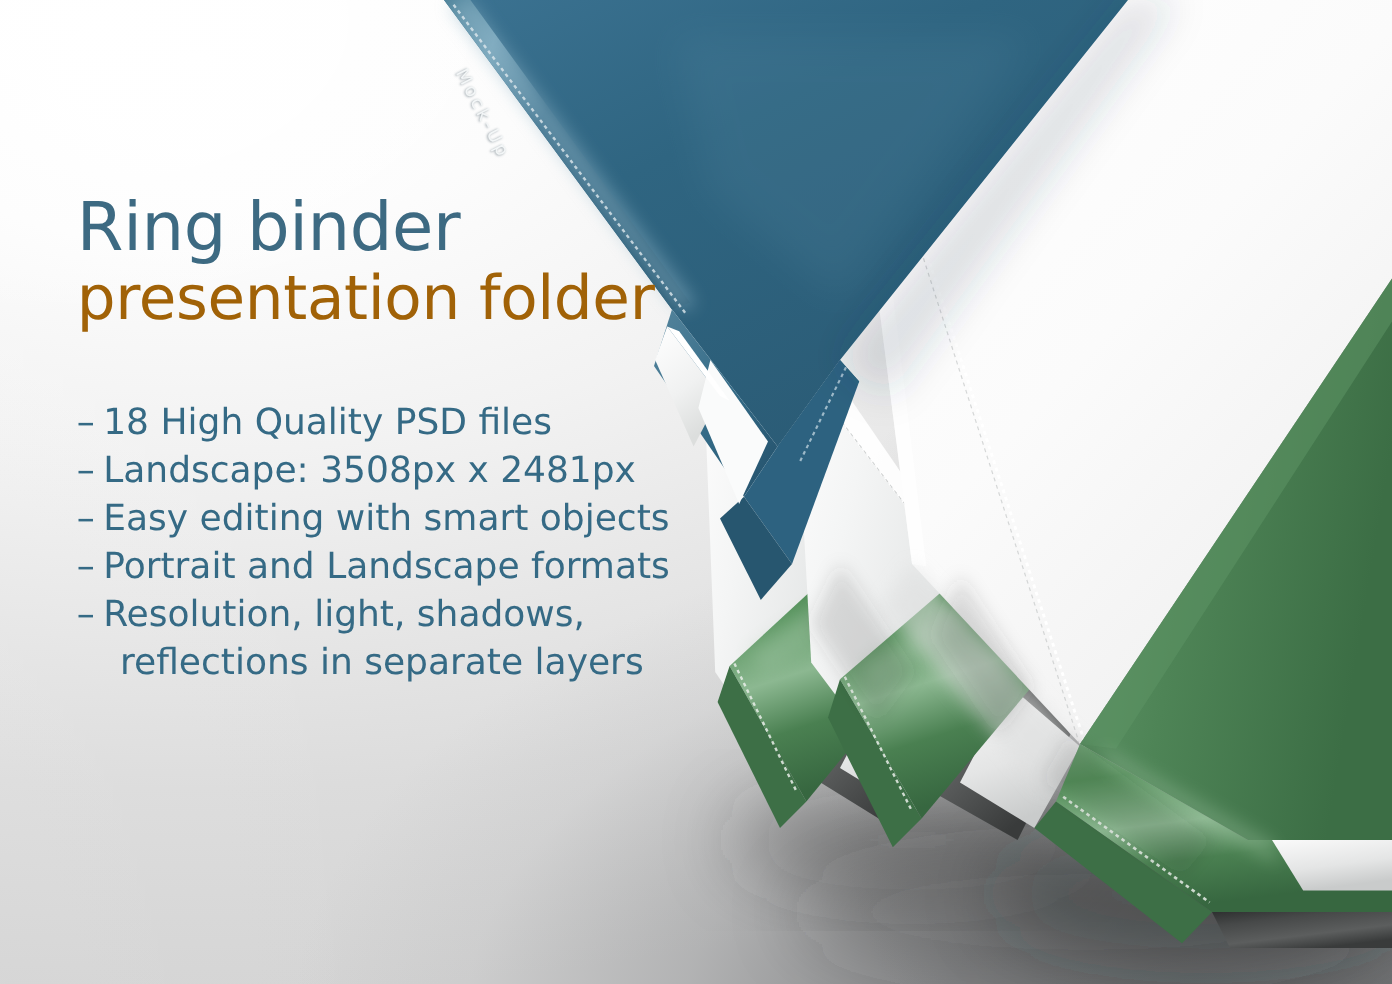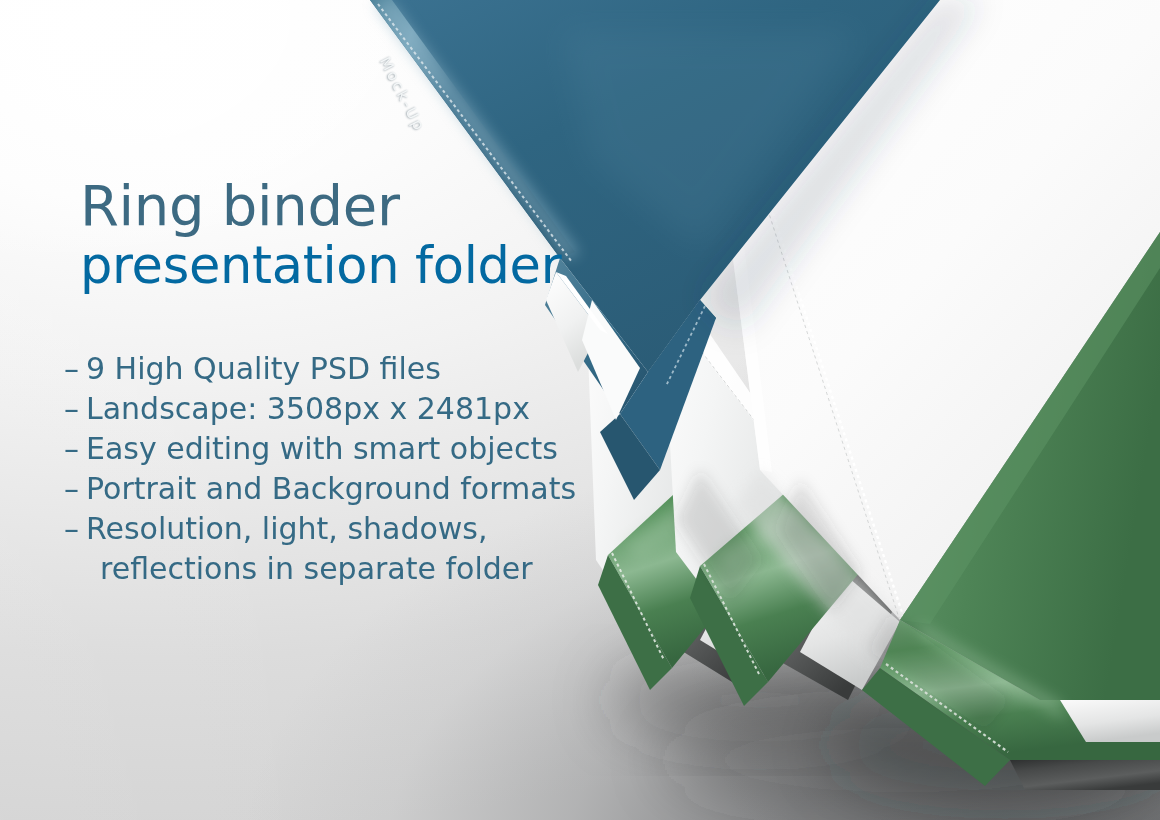--- a/index.html
+++ b/index.html
@@ -53,34 +53,34 @@
   
   .copy {
     position: absolute;
     left: 64px;
     top: 160px;
     width: 520px;
     color: #3a6a83;
     -webkit-font-smoothing: antialiased;
   }
   .title {
-    margin: 16px;
+    margin: 0;
     line-height: 1.06;
     font-weight: 400;
     letter-spacing: -0.3px;
   }
   .title-line1 {
     display: block;
     font-size: 56px;
     color: #3d6a82;
   }
   .title-line2 {
     display: block;
     font-size: 51px;
-    color: #0369a1;
+    color: #a16207;
     margin-top: 4px;
   }
   .feature-list {
     margin: 0;
     padding: 0;
     list-style: none;
     margin-top: 56px;
   }
   .feature-item {
     display: flex;
@@ -326,37 +326,37 @@
 
   <div class="copy">
     <h1 class="title">
       <span class="title-line1">Ring binder</span>
       <span class="title-line2">presentation folder</span>
     </h1>
 
     <ul class="feature-list">
       <li class="feature-item">
         <span class="feature-dash">–</span>
-        <span class="feature-text">9 High Quality PSD files</span>
+        <span class="feature-text">18 High Quality PSD files</span>
       </li>
       <li class="feature-item">
         <span class="feature-dash">–</span>
         <span class="feature-text">Landscape: 3508px x 2481px</span>
       </li>
       <li class="feature-item">
         <span class="feature-dash">–</span>
         <span class="feature-text">Easy editing with smart objects</span>
       </li>
       <li class="feature-item">
         <span class="feature-dash">–</span>
-        <span class="feature-text">Portrait and Background formats</span>
+        <span class="feature-text">Portrait and Landscape formats</span>
       </li>
       <li class="feature-item">
         <span class="feature-dash">–</span>
         <span class="feature-text">
           <span>Resolution, light, shadows,</span>
-          <span class="cont">reflections in separate folder</span>
+          <span class="cont">reflections in separate layers</span>
         </span>
       </li>
     </ul>
   </div>
 
 </div>
 
 </body></html>

